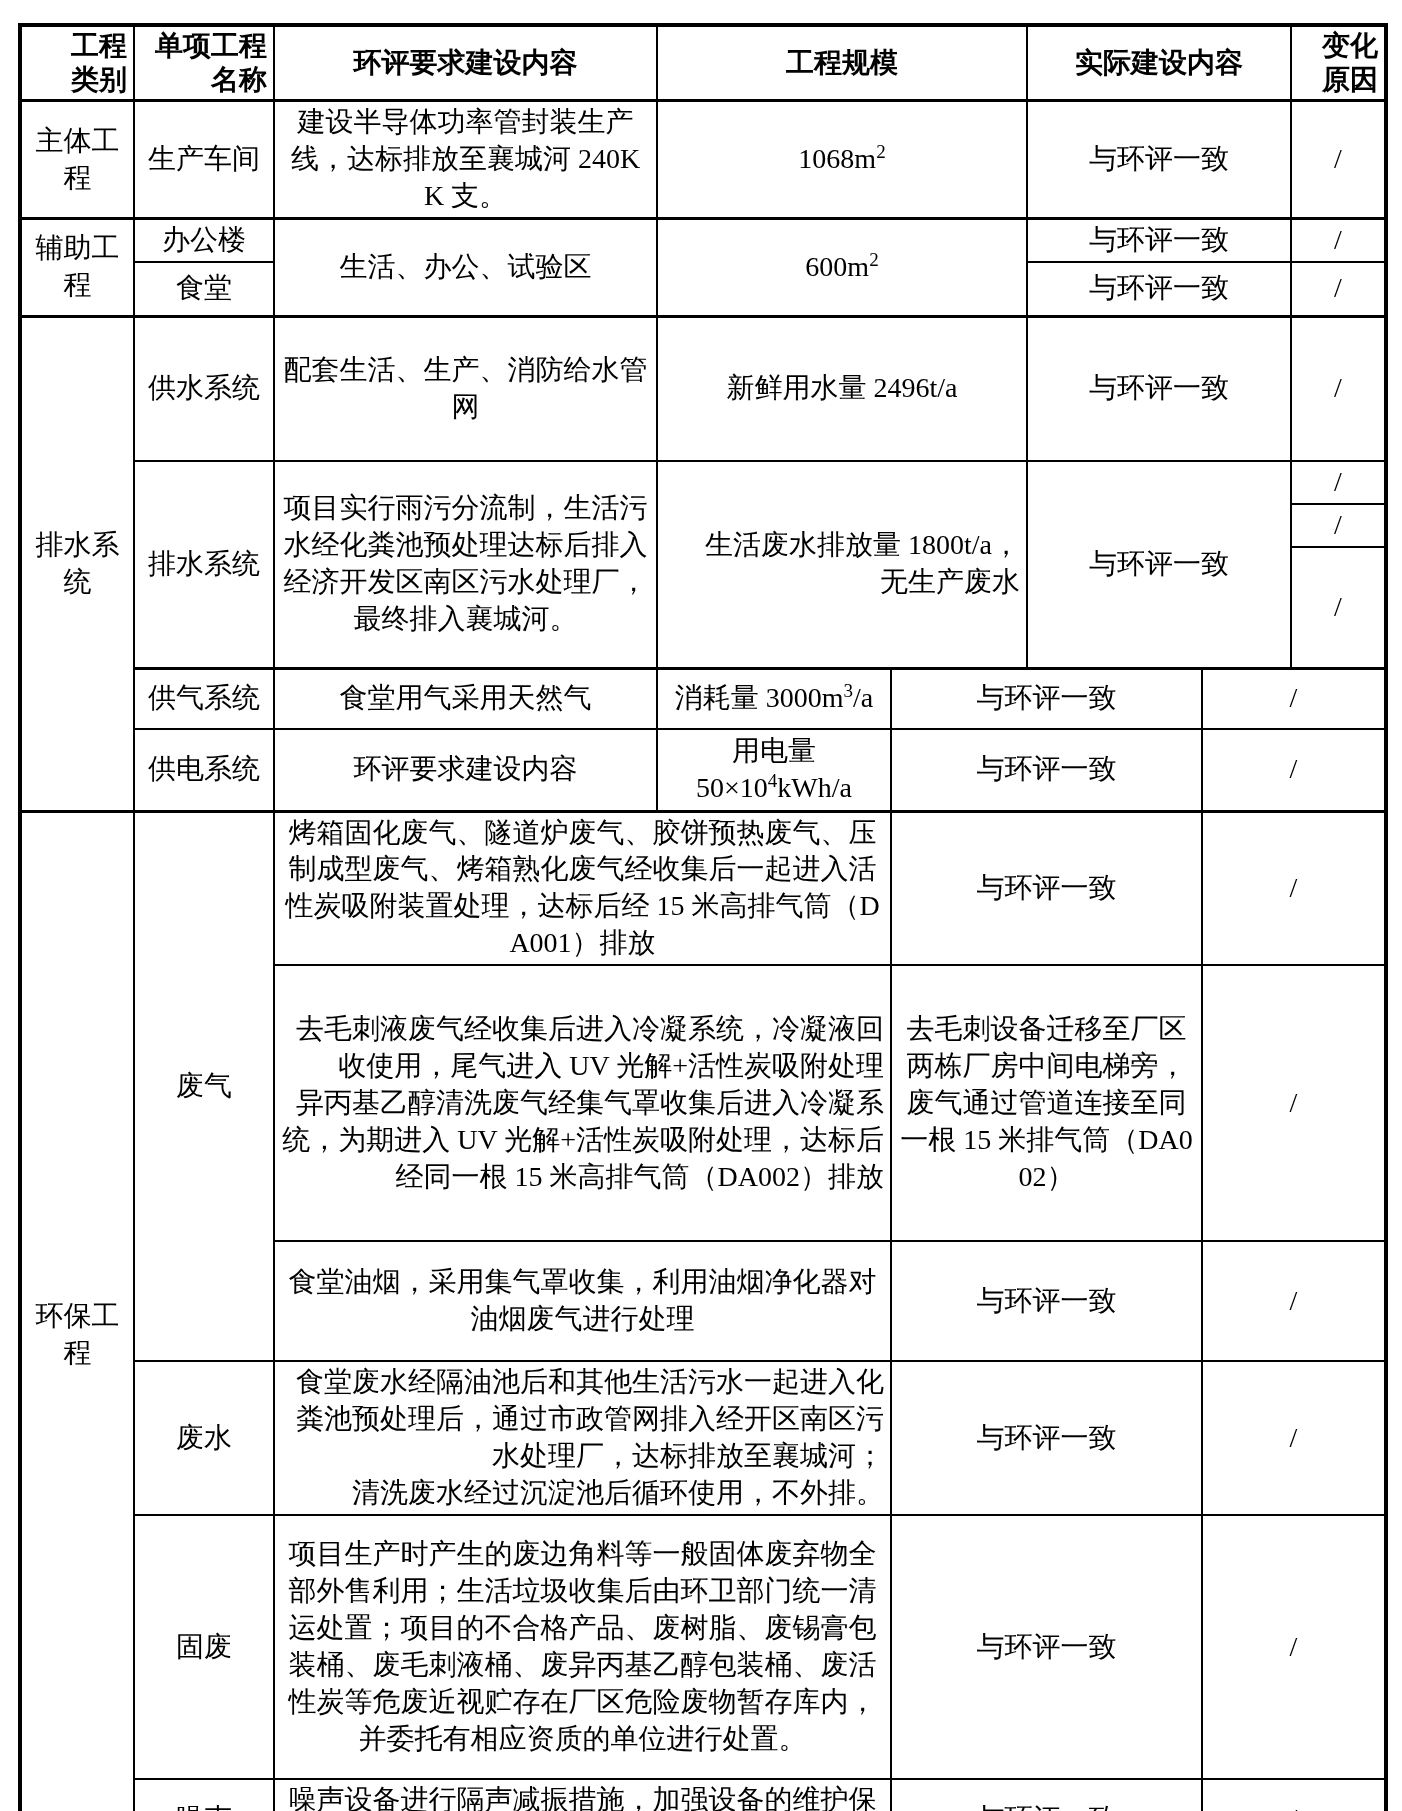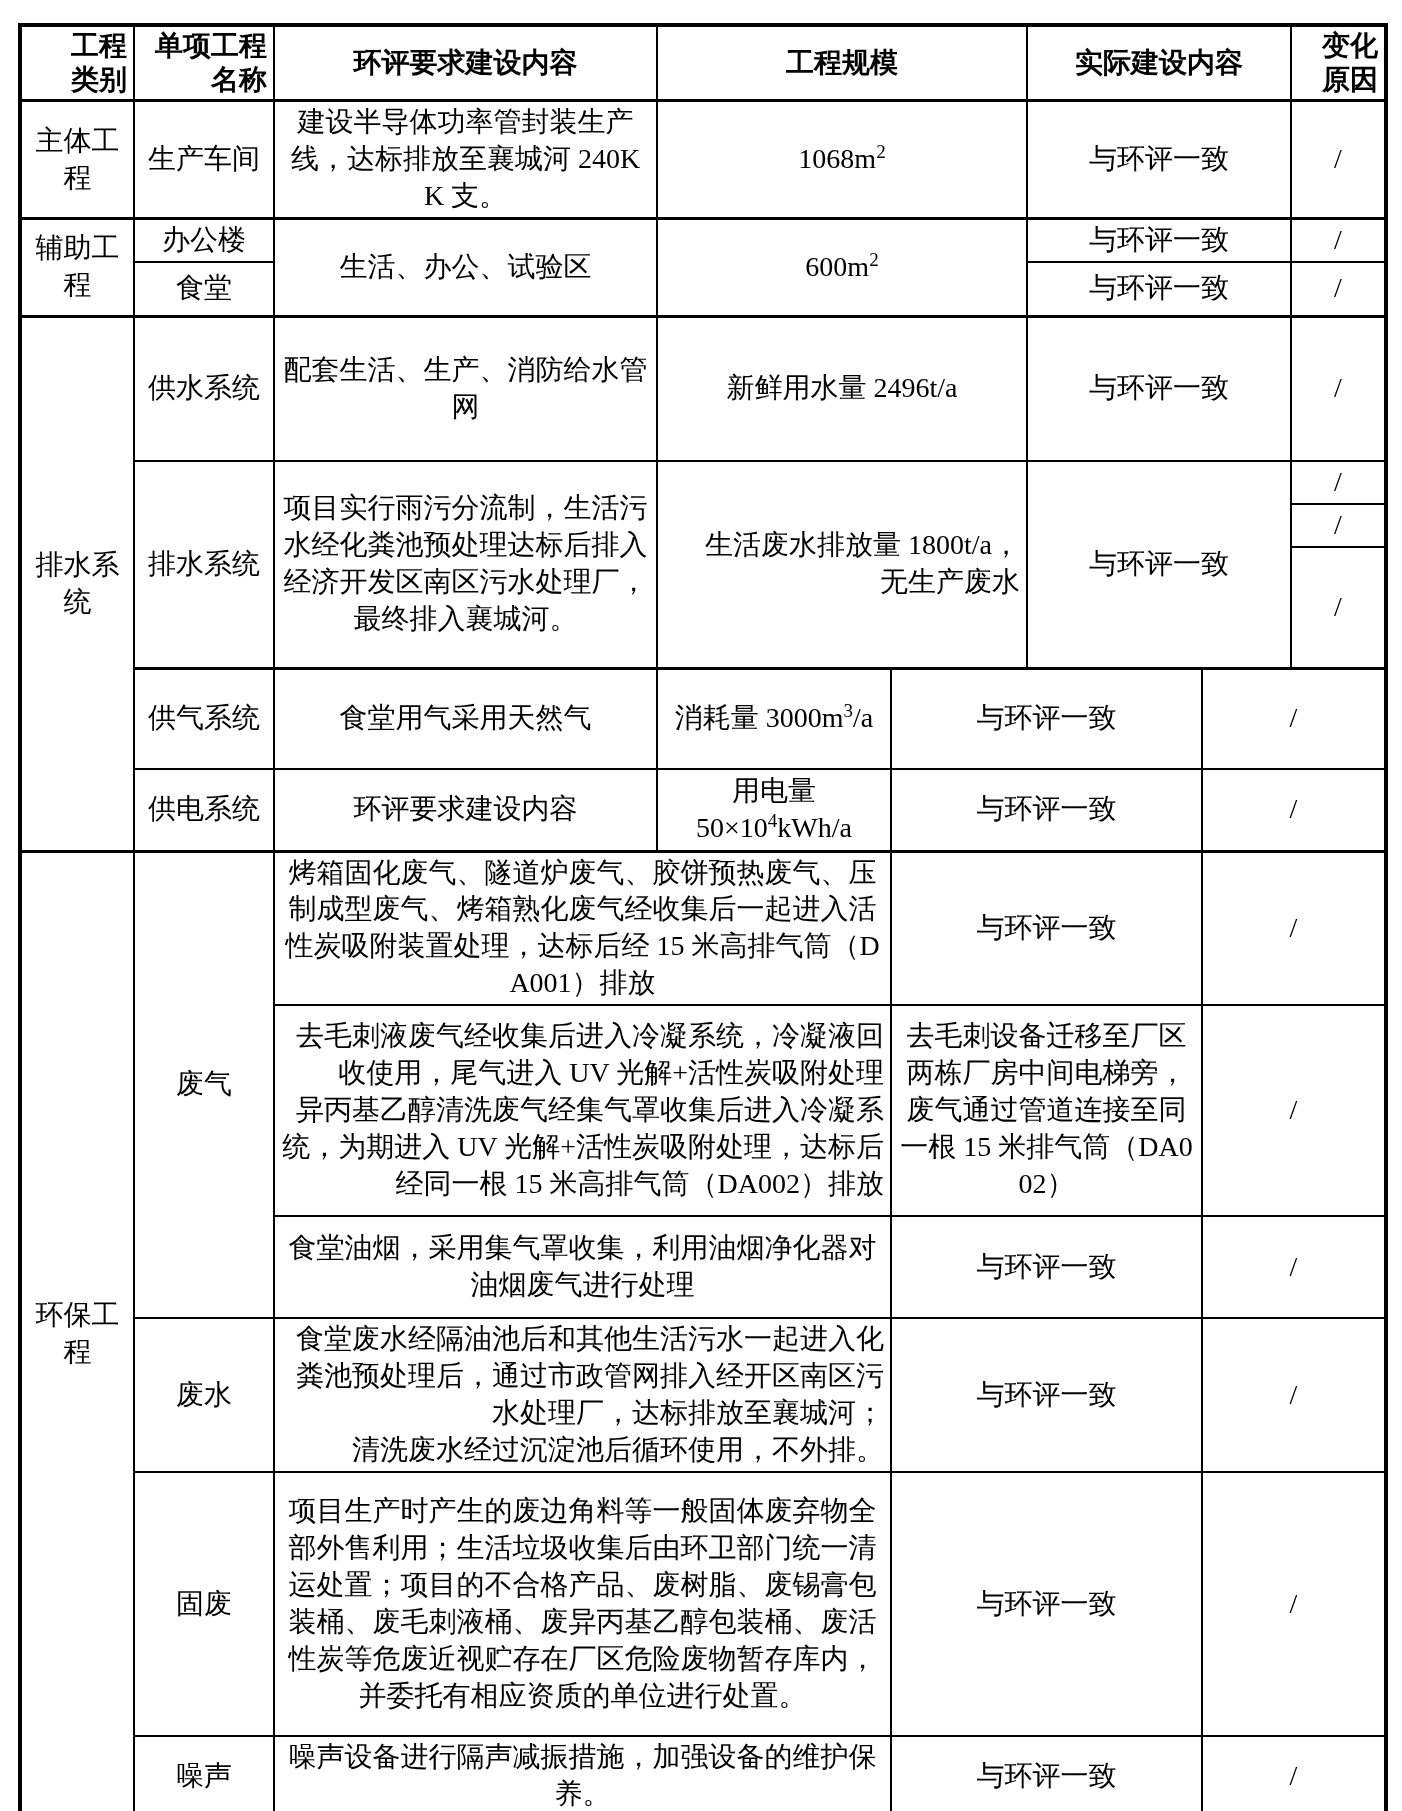--- a/index.html
+++ b/index.html
@@ -118,21 +118,21 @@
       <td colspan="2" rowspan="3">与环评一致</td>
       <td class="slash">/</td>
     </tr>
     <tr style="height:35px">
       <td class="slash">/</td>
     </tr>
     <tr style="height:121px">
       <td class="slash">/</td>
     </tr>
 
-    <tr class="sect" style="height:101px">
+    <tr class="sect" style="height:61px">
       <td>供气系统</td>
       <td>食堂用气采用天然气</td>
       <td><span>消耗量 3000m</span><sup>3</sup><span>/a</span></td>
       <td colspan="2">与环评一致</td>
       <td colspan="2" class="slash">/</td>
     </tr>
 
     <tr style="height:82px">
       <td>供电系统</td>
       <td>环评要求建设内容</td>
@@ -145,28 +145,28 @@
     </tr>
 
     <tr class="sect" style="height:154px">
       <td rowspan="6">环保工程</td>
       <td rowspan="3">废气</td>
       <td colspan="2">烤箱固化废气、隧道炉废气、胶饼预热废气、压制成型废气、烤箱熟化废气经收集后一起进入活性炭吸附装置处理，达标后经 15 米高排气筒（DA001）排放</td>
       <td colspan="2">与环评一致</td>
       <td colspan="2" class="slash">/</td>
     </tr>
 
-    <tr style="height:211px">
+    <tr style="height:276px">
       <td colspan="2" class="pre">去毛刺液废气经收集后进入冷凝系统，冷凝液回收使用，尾气进入 UV 光解+活性炭吸附处理
 异丙基乙醇清洗废气经集气罩收集后进入冷凝系统，为期进入 UV 光解+活性炭吸附处理，达标后经同一根 15 米高排气筒（DA002）排放</td>
       <td colspan="2">去毛刺设备迁移至厂区两栋厂房中间电梯旁，废气通过管道连接至同一根 15 米排气筒（DA002）</td>
       <td colspan="2" class="slash">/</td>
     </tr>
 
-    <tr style="height:102px">
+    <tr style="height:120px">
       <td colspan="2">食堂油烟，采用集气罩收集，利用油烟净化器对油烟废气进行处理</td>
       <td colspan="2">与环评一致</td>
       <td colspan="2" class="slash">/</td>
     </tr>
 
     <tr style="height:140px">
       <td>废水</td>
       <td colspan="2" class="pre">食堂废水经隔油池后和其他生活污水一起进入化粪池预处理后，通过市政管网排入经开区南区污水处理厂，达标排放至襄城河；
 清洗废水经过沉淀池后循环使用，不外排。</td>
       <td colspan="2">与环评一致</td>

